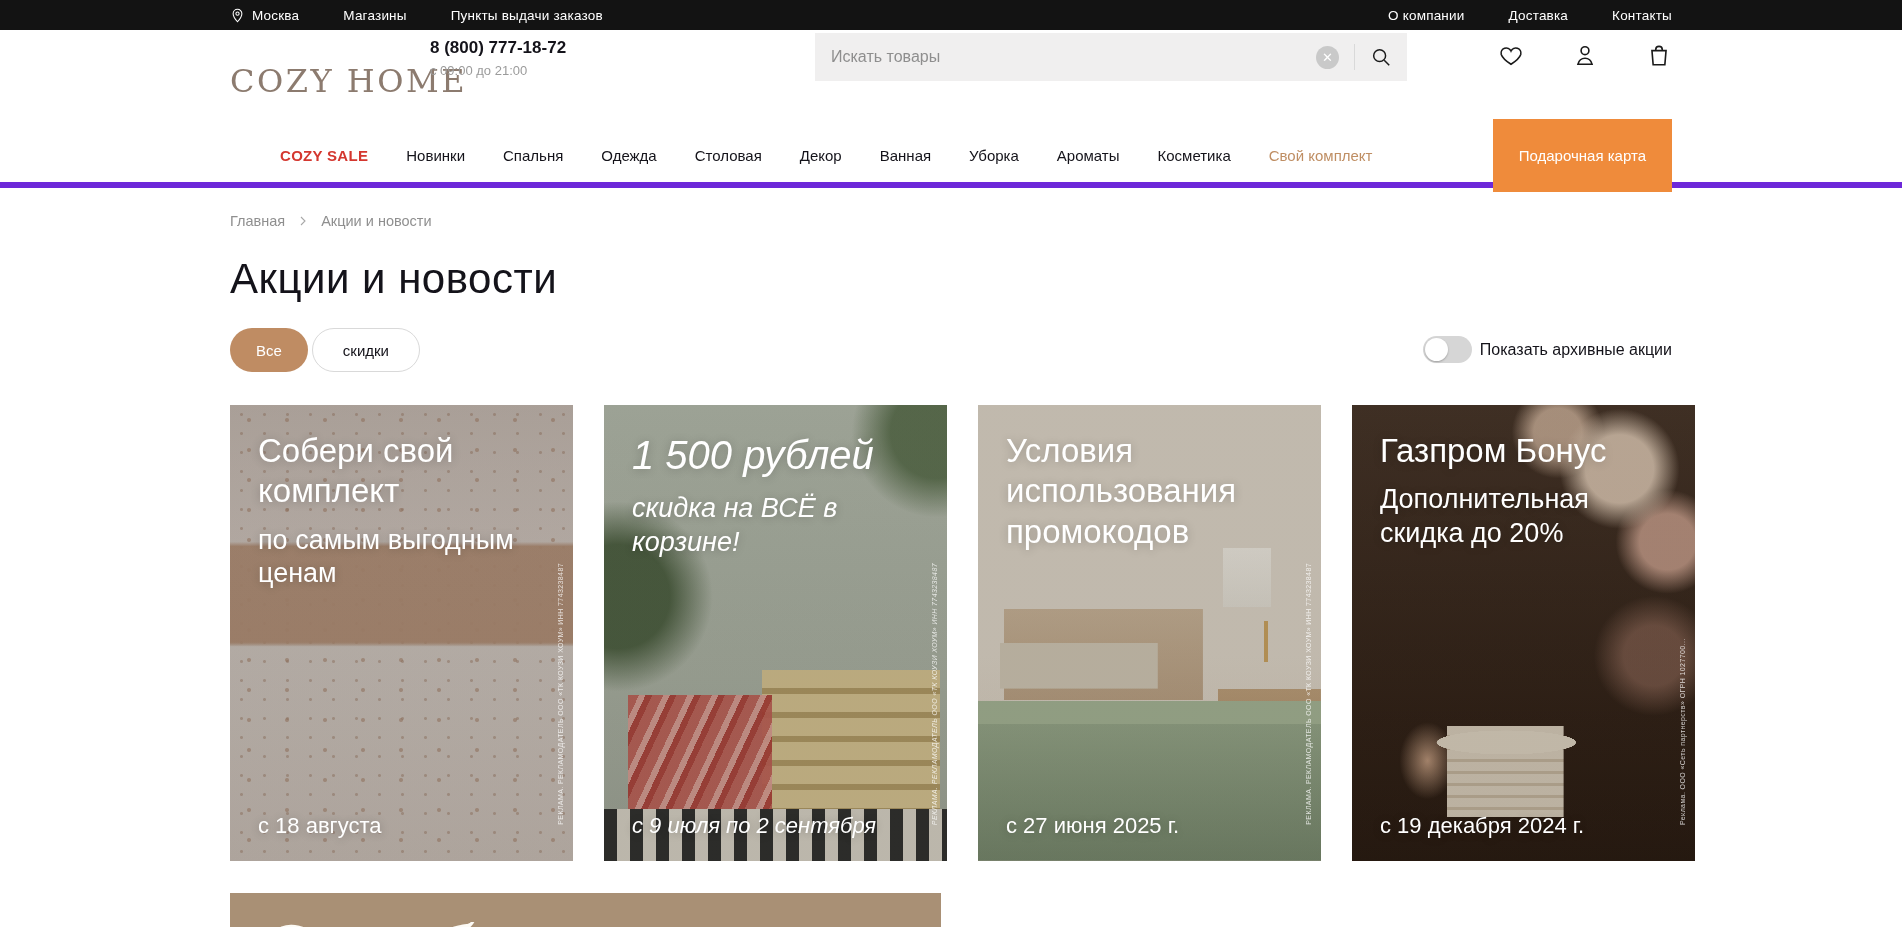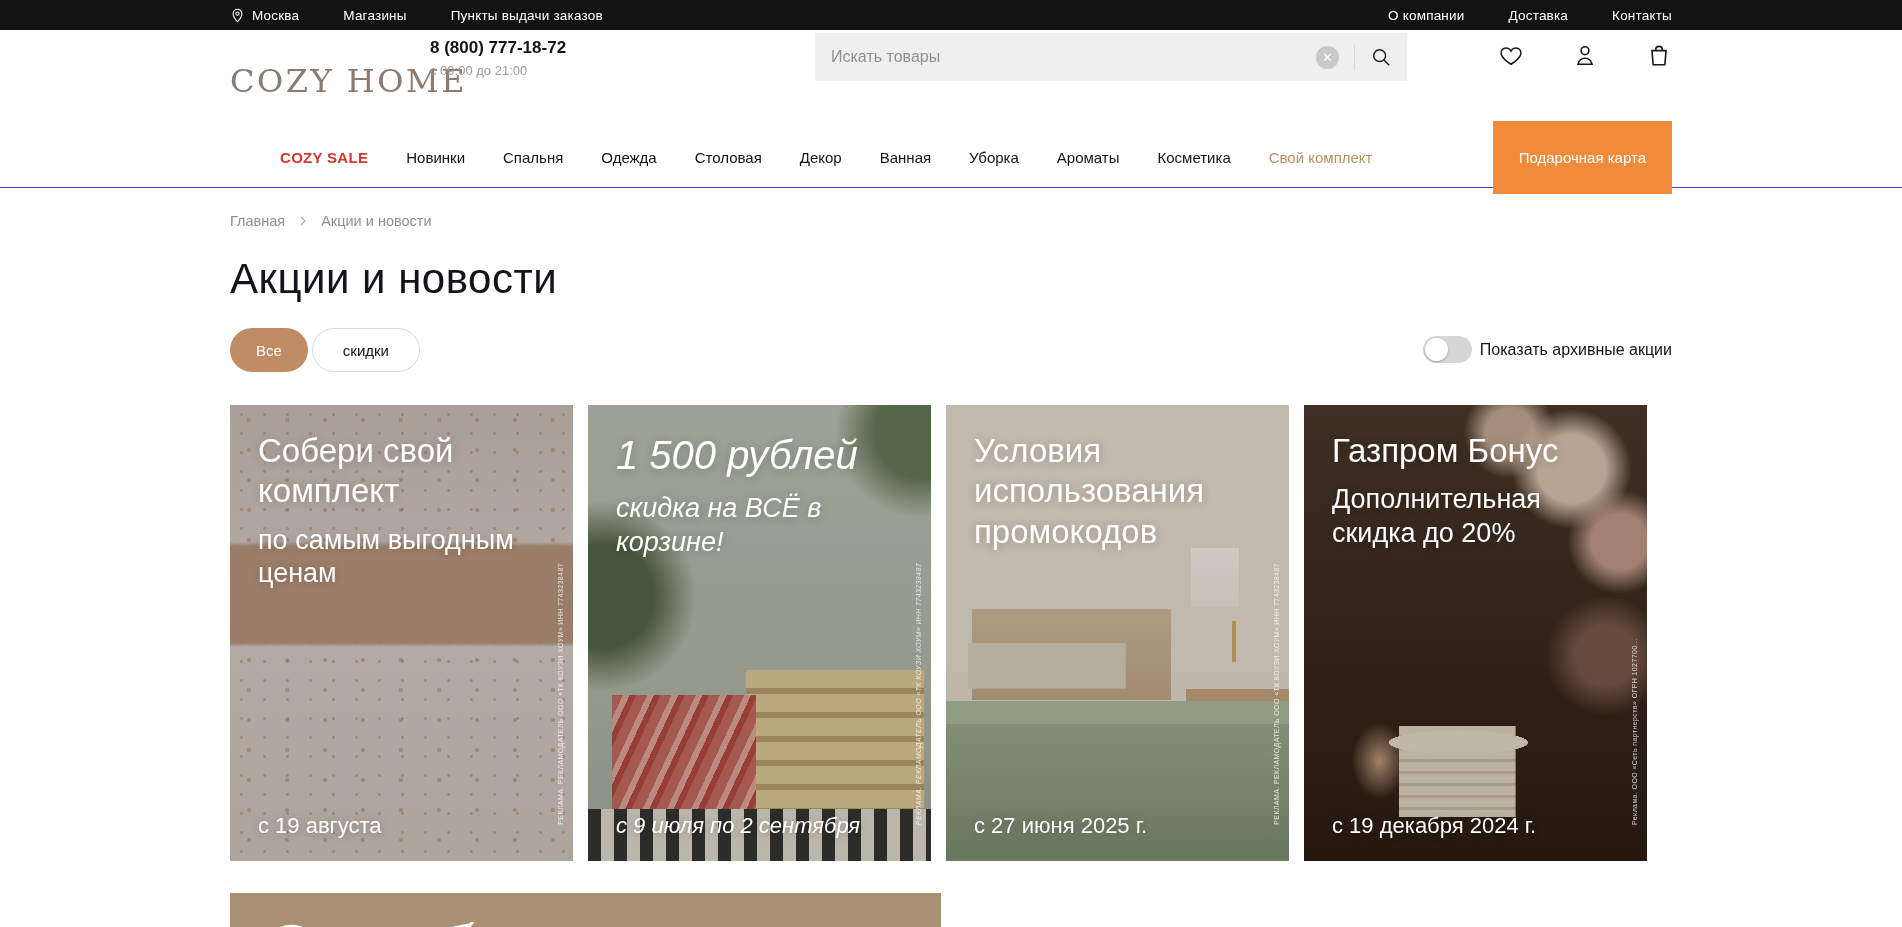--- a/index.html
+++ b/index.html
@@ -23,42 +23,42 @@
   .search { position: absolute; left: 585px; top: 3px; width: 592px; height: 48px; background: #f0efef; display: flex; align-items: center; }
   .search input { flex: 1; border: 0; background: transparent; outline: none; font-size: 16px; color: #333; padding: 0 16px; font-family: "Liberation Sans", sans-serif; }
   .search input::placeholder { color: #8e8e8e; }
   .search-clear { width: 23px; height: 23px; border-radius: 50%; background: #c9c9c9; color: #fff; font-size: 13px; line-height: 23px; text-align: center; cursor: pointer; flex: 0 0 auto; }
   .search-divider { width: 1px; height: 26px; background: #d9d9d9; margin: 0 15px; }
   .search-mag { margin-right: 15px; cursor: pointer; display: flex; }
   .hicons { position: absolute; right: 0; top: 12px; display: flex; align-items: center; gap: 48px; }
   .hicon { cursor: pointer; display: flex; }
 
   
-  .navbar { height: 60px; border-bottom: 1px solid #6d28d9; background: #fff; }
+  .navbar { height: 60px; border-bottom: 6px solid #6d28d9; background: #fff; }
   .navbar .inner { display: flex; align-items: center; gap: 38px; padding-left: 50px; }
   .nav-item { font-size: 15px; font-weight: 500; color: #14131a; cursor: pointer; white-space: nowrap; }
   .nav-item.sale { color: #d4372f; font-weight: 700; letter-spacing: .3px; }
   .nav-item.own { color: #bf8e63; }
   .gift-btn { margin-left: auto; background: #ef8b3b; color: #fff; font-size: 15px; font-weight: 500; padding: 28px 26px; border: 0; cursor: pointer; font-family: "Liberation Sans", sans-serif; }
 
   
   .breadcrumb { position: absolute; left: 230px; top: 213px; display: flex; align-items: center; gap: 12px; font-size: 14.5px; color: #8f8f8f; }
   .breadcrumb .crumb { cursor: pointer; }
   .page-title { position: absolute; left: 230px; top: 255px; font-size: 42px; font-weight: 500; letter-spacing: .5px; color: #14131a; }
   .filters { position: absolute; left: 230px; top: 328px; display: flex; gap: 4px; }
   .pill { height: 44px; border-radius: 22px; font-size: 15px; display: inline-flex; align-items: center; justify-content: center; cursor: pointer; font-family: "Liberation Sans", sans-serif; }
   .pill.active { background: #bf8c63; color: #fff; border: 0; padding: 0 26px; }
   .pill.ghost { background: #fff; color: #14131a; border: 1px solid #d9d9d9; padding: 7px 30px; }
   .toggle-row { position: absolute; right: 230px; top: 336px; display: flex; align-items: center; gap: 8px; }
   .toggle { width: 49px; height: 27px; border-radius: 14px; background: #d6d6d6; position: relative; cursor: pointer; }
   .toggle .knob { position: absolute; left: 2px; top: 2px; width: 23px; height: 23px; border-radius: 50%; background: #fff; box-shadow: 0 1px 2px rgba(0,0,0,.25); }
   .toggle-label { font-size: 16px; color: #14131a; }
 
   
-  .cards { position: absolute; left: 230px; top: 405px; display: flex; gap: 15px; }
+  .cards { position: absolute; left: 230px; top: 405px; display: flex; gap: 31px; }
   .card { width: 343px; height: 456px; position: relative; overflow: hidden; cursor: pointer; color: #fff; padding: 26px 28px; }
   .card .headline { font-size: 33px; font-weight: 500; line-height: 1.22; text-shadow: 0 1px 10px rgba(0,0,0,.22); }
   .card .headline.big { font-size: 40px; }
   .card .subtitle { font-size: 27px; font-weight: 400; margin-top: 12px; line-height: 1.25; text-shadow: 0 1px 8px rgba(0,0,0,.22); }
   .card .date { position: absolute; left: 28px; bottom: 22px; font-size: 22px; text-shadow: 0 1px 8px rgba(0,0,0,.25); }
   .card .legal { position: absolute; right: 8px; bottom: 36px; writing-mode: vertical-rl; transform: rotate(180deg); font-size: 7px; line-height: 9px; letter-spacing: .4px; color: rgba(255,255,255,.78); max-height: 300px; }
 
   .card.c1 { background:
       linear-gradient(rgba(43,32,26,.22), rgba(43,32,26,.22)),
       linear-gradient(180deg, rgba(0,0,0,0) 30%, rgba(184,148,122,.92) 31%, rgba(184,148,122,.92) 52%, rgba(0,0,0,0) 53%),
@@ -212,21 +212,21 @@
   <span class="toggle">
       <span class="knob"></span>
     </span>
   <span class="toggle-label">Показать архивные акции</span>
 </div>
 
 <div class="cards">
   <div class="card c1">
     <div class="headline">Собери свой комплект</div>
     <div class="subtitle">по самым выгодным ценам</div>
-    <div class="date">с 19 августа</div>
+    <div class="date">с 18 августа</div>
     <div class="legal">РЕКЛАМА. РЕКЛАМОДАТЕЛЬ ООО «ТК КОУЗИ ХОУМ» ИНН 7743238487</div>
   </div>
   <div class="card c2">
     <div class="headline big">1 500 рублей</div>
     <div class="subtitle">скидка на ВСЁ в корзине!</div>
     <div class="date">с 9 июля по 2 сентября</div>
     <div class="legal">РЕКЛАМА. РЕКЛАМОДАТЕЛЬ ООО «ТК КОУЗИ ХОУМ» ИНН 7743238487</div>
   </div>
   <div class="card c3">
     <div class="headline">Условия использования промокодов</div>

